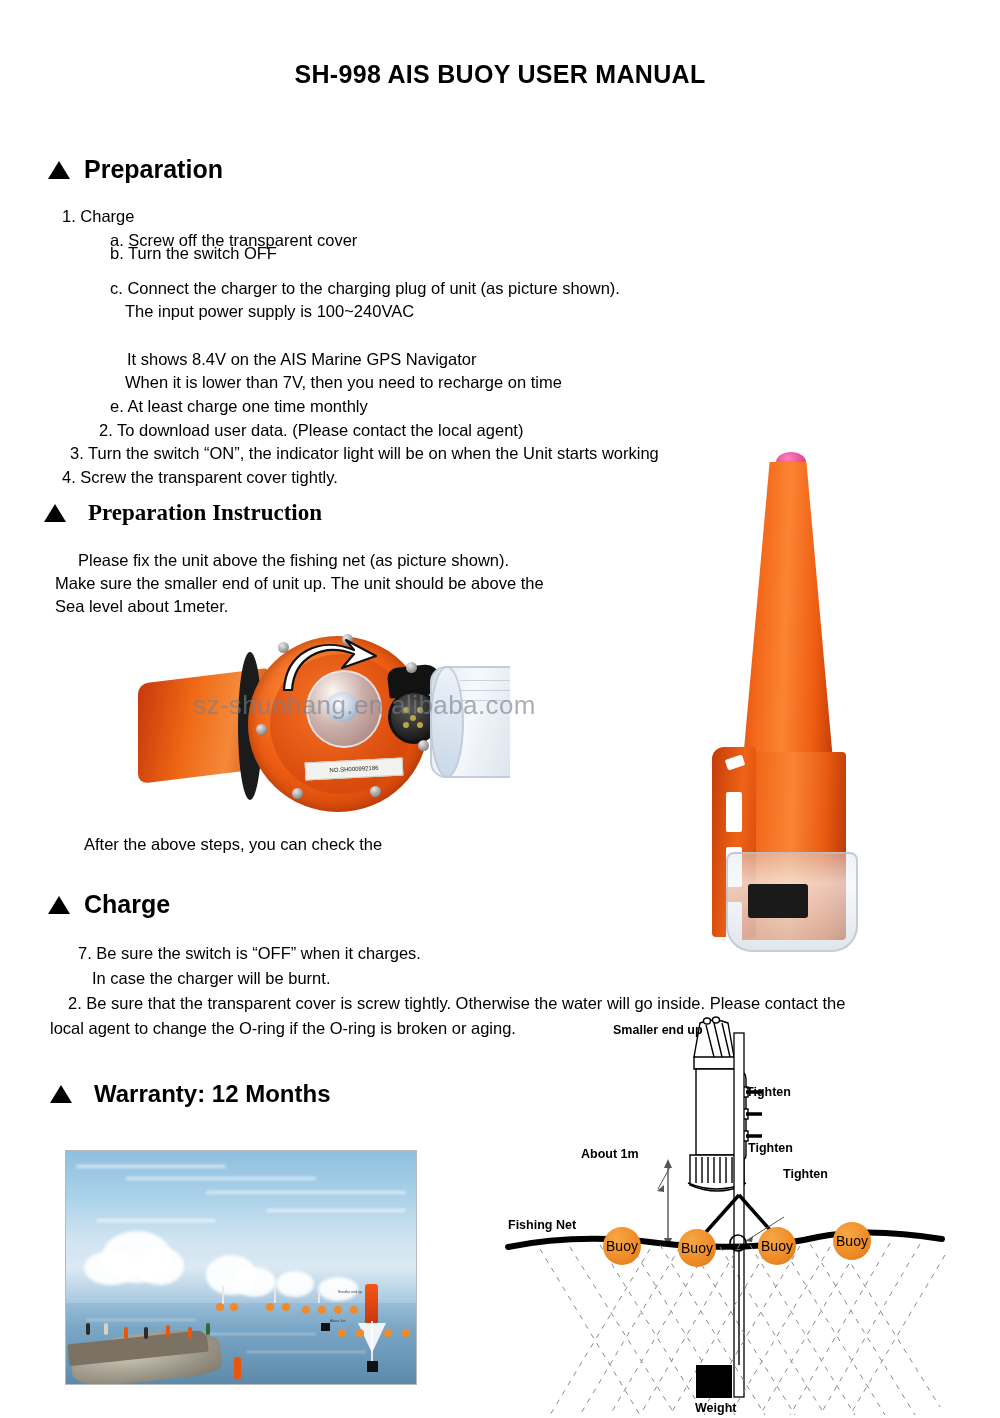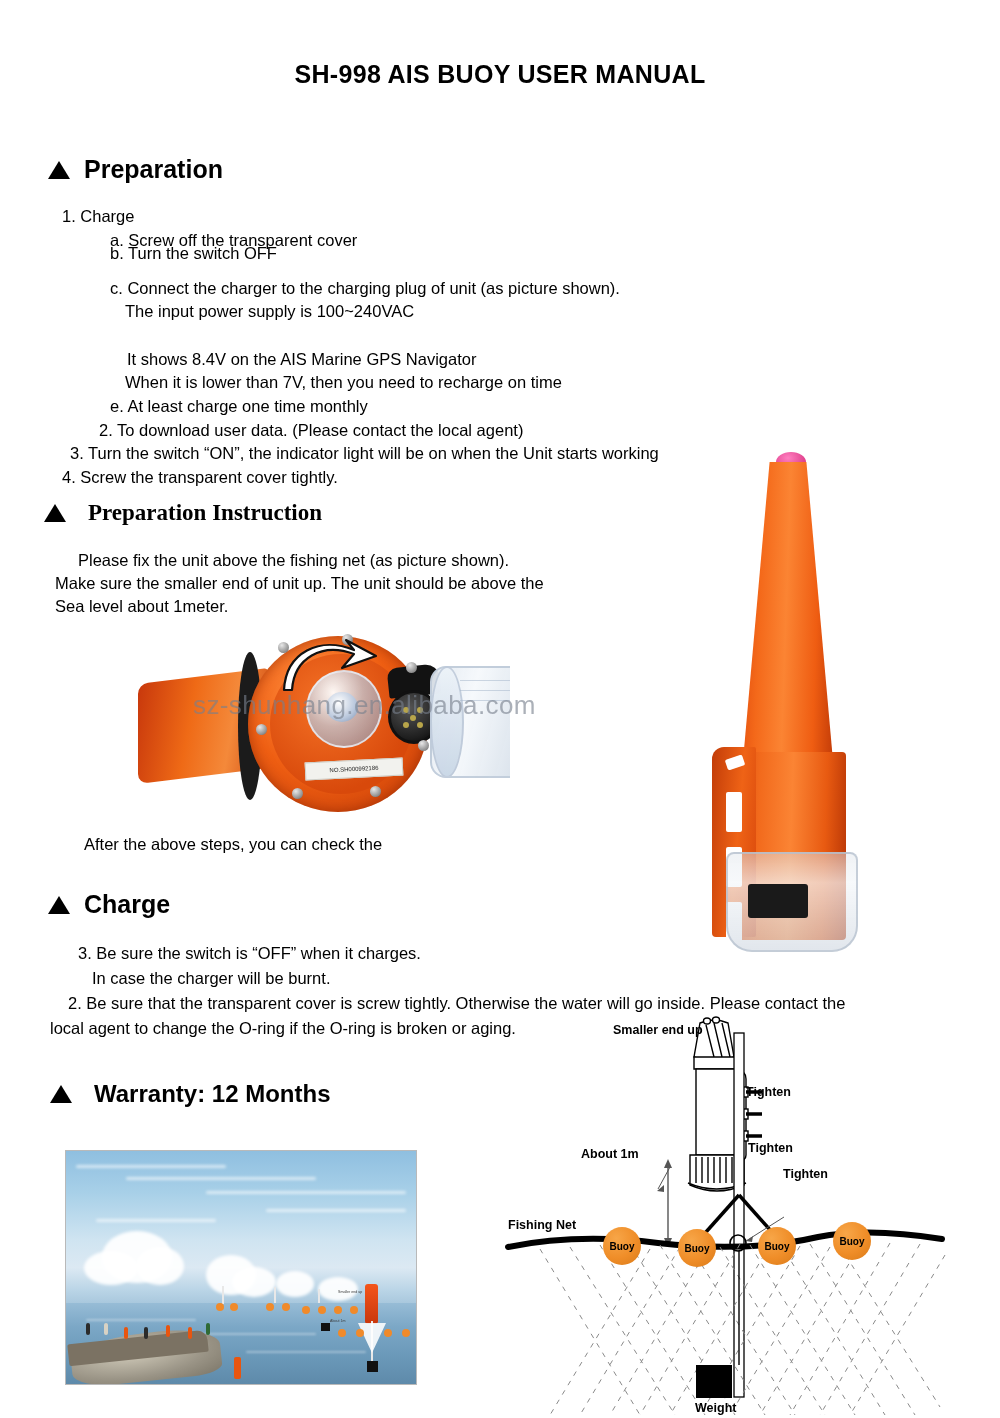--- a/index.html
+++ b/index.html
@@ -253,21 +253,21 @@
   
   #schematic { position: absolute; left: 500px; top: 1015px; width: 450px; height: 403px; }
   .sc-lbl {
     position: absolute; font-size: 12.5px; font-weight: bold;
     white-space: nowrap; color: #000;
   }
   .sc-buoy {
     position: absolute; width: 38px; height: 38px; border-radius: 50%;
     background: radial-gradient(circle at 35% 30%, #f7a648 0%, #ef8d28 55%, #d97a18 100%);
     display: flex; align-items: center; justify-content: center;
-    font-size: 10px; font-weight: bold; color: #000;
+    font-size: 14px; font-weight: normal; color: #000;
   }
   .sc-weight {
     position: absolute; left: 196px; top: 350px; width: 36px; height: 33px;
     background: #000;
   }
 </style>
 </head>
 <body>
 
 <div id="page">
@@ -348,21 +348,21 @@
     <div class="bu-base-in"></div>
   </div>
 
   <div class="txt" style="left:84px; top:832px;">After the above steps, you can check the</div>
 
   <div class="section-head head-noted">
     <span class="tri"></span>
     <span>Charge</span>
   </div>
 
-  <div class="txt" style="left:78px; top:941px;">3. Be sure the switch is “OFF” when it charges.</div>
+  <div class="txt" style="left:78px; top:941px;">7. Be sure the switch is “OFF” when it charges.</div>
   <div class="txt" style="left:92px; top:966px;">In case the charger will be burnt.</div>
   <div class="txt" style="left:68px; top:991px;">2. Be sure that the transparent cover is screw tightly. Otherwise the water will go inside. Please contact the</div>
   <div class="txt" style="left:50px; top:1016px;">local agent to change the O-ring if the O-ring is broken or aging.</div>
 
   <div class="section-head head-warr">
     <span class="tri"></span>
     <span>Warranty: 12 Months</span>
   </div>
 
   <div class="photo" id="sea-photo">

